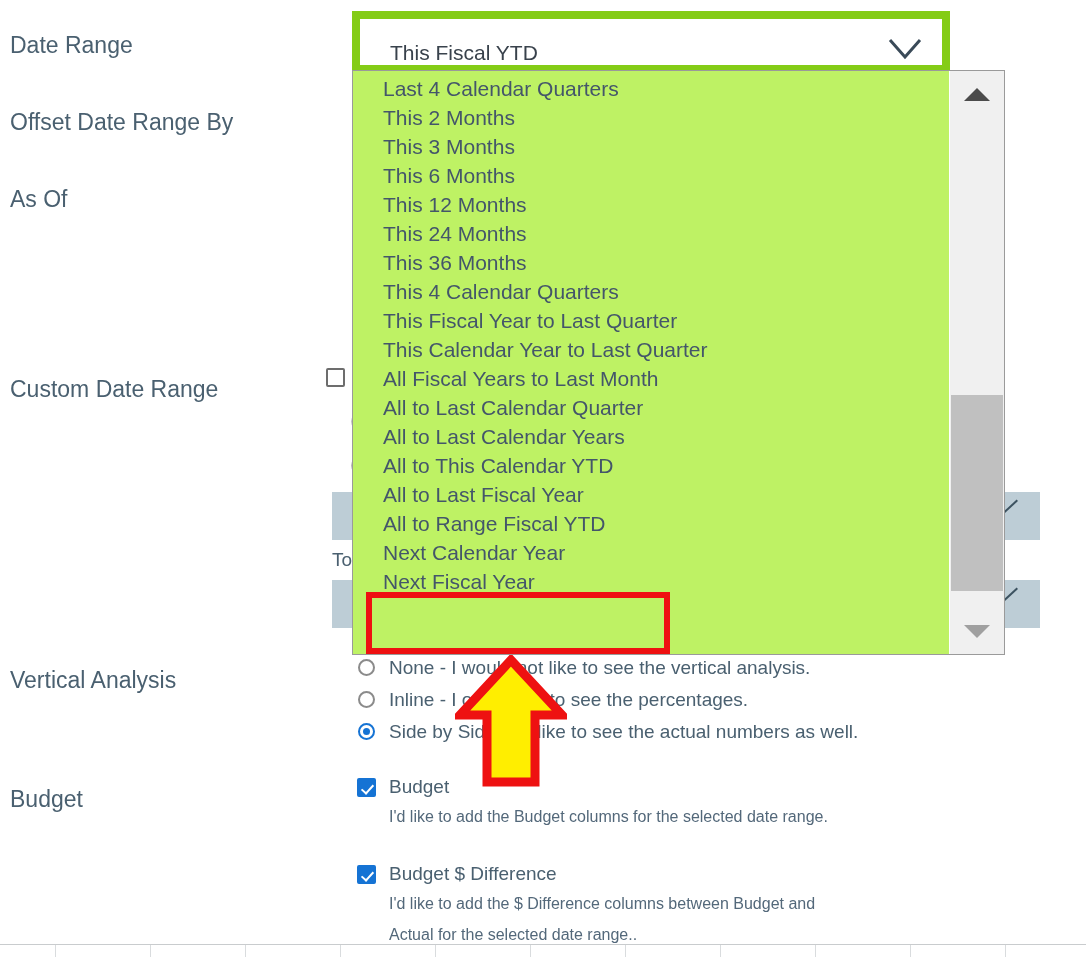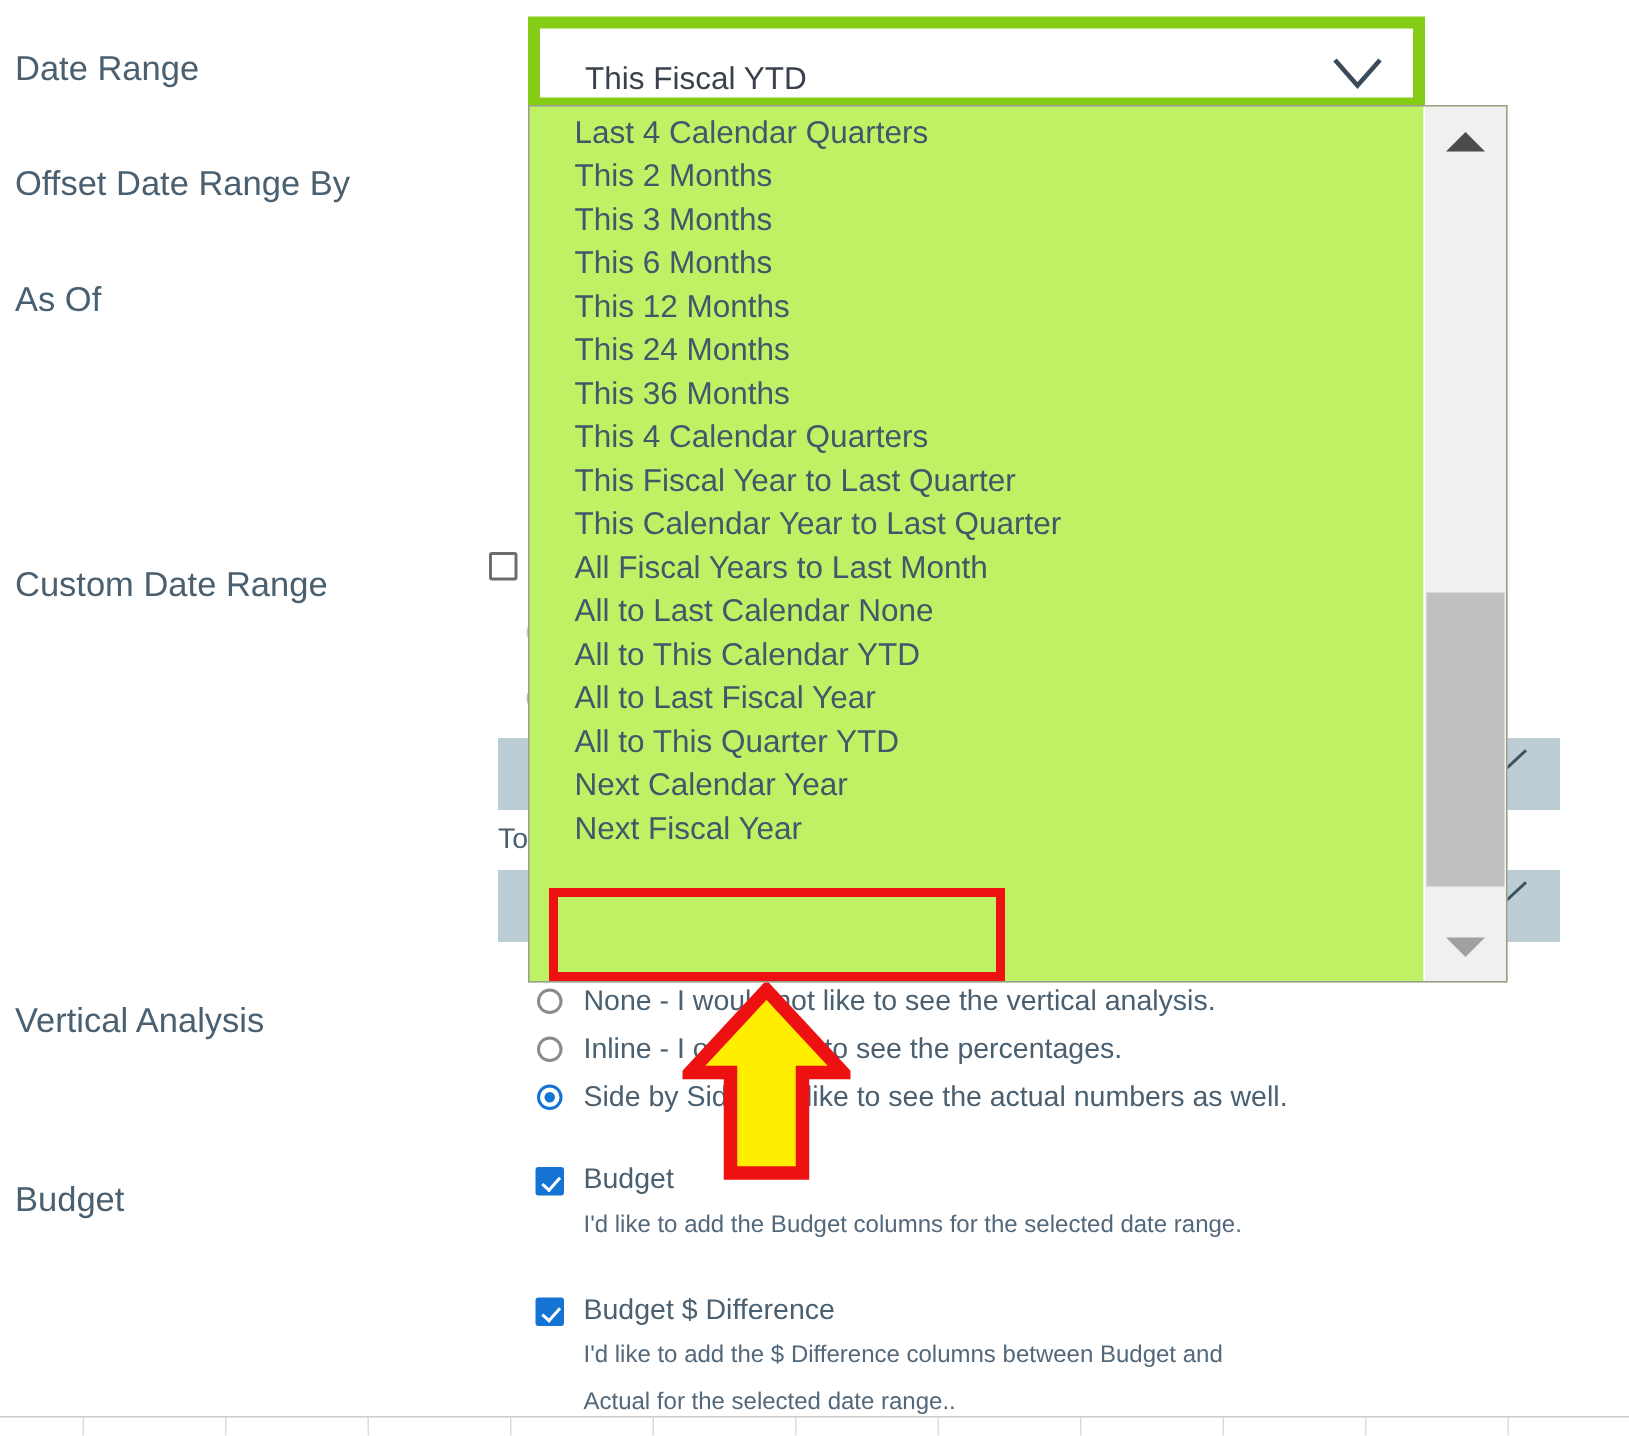--- a/index.html
+++ b/index.html
@@ -322,24 +322,25 @@
       <div class="option-item">This 2 Months</div>
       <div class="option-item">This 3 Months</div>
       <div class="option-item">This 6 Months</div>
       <div class="option-item">This 12 Months</div>
       <div class="option-item">This 24 Months</div>
       <div class="option-item">This 36 Months</div>
       <div class="option-item">This 4 Calendar Quarters</div>
       <div class="option-item">This Fiscal Year to Last Quarter</div>
       <div class="option-item">This Calendar Year to Last Quarter</div>
       <div class="option-item">All Fiscal Years to Last Month</div>
-      <div class="option-item">All to Last Calendar None</div>
+      <div class="option-item">All to Last Calendar Quarter</div>
+      <div class="option-item">All to Last Calendar Years</div>
       <div class="option-item">All to This Calendar YTD</div>
       <div class="option-item">All to Last Fiscal Year</div>
-      <div class="option-item">All to This Quarter YTD</div>
+      <div class="option-item">All to Range Fiscal YTD</div>
       <div class="option-item">Next Calendar Year</div>
       <div class="option-item">Next Fiscal Year</div>
     </div>
 
   <div id="dropdown-scrollbar">
     <div id="scroll-up-arrow">
       <span class="arrow-up"></span>
     </div>
     <div id="scroll-thumb"></div>
     <div id="scroll-down-arrow">

